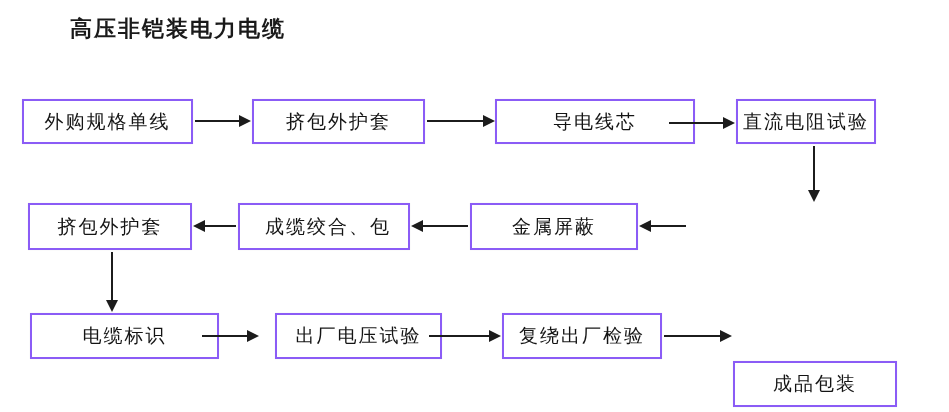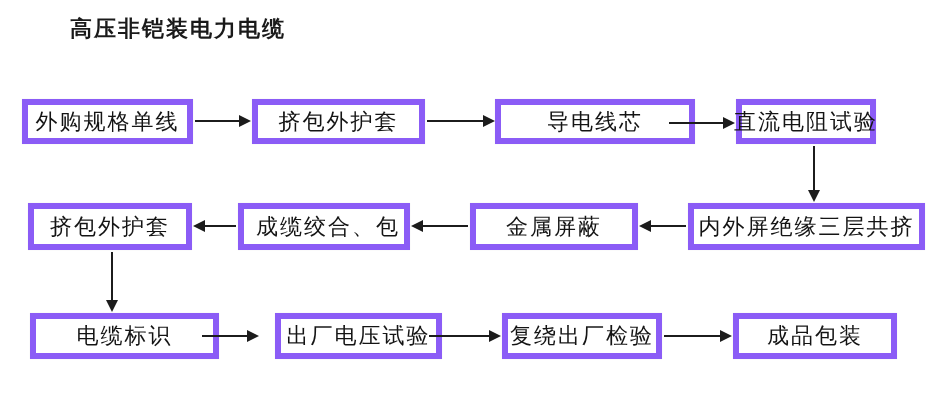--- a/index.html
+++ b/index.html
@@ -21,26 +21,26 @@
     top: 14px;
     font-size: 22px;
     font-weight: bold;
     color: #1a1a1a;
     letter-spacing: 2px;
     white-space: nowrap;
   }
   .box {
     position: absolute;
     box-sizing: border-box;
-    border: 6px solid #8b5cf6;
+    border: 2px solid #8b5cf6;
     background: #ffffff;
     display: flex;
     align-items: center;
     justify-content: center;
-    font-size: 22px;
+    font-size: 19px;
     color: #141414;
     letter-spacing: 2px;
     white-space: nowrap;
     box-shadow: 0 0 0.5px #555;
   }
   
   .r1 { top: 99px;  height: 45px; }
   .b-purchase   { left: 22px;  width: 171px; }
   .b-incoming   { left: 252px; width: 173px; }
   .b-conductor  { left: 495px; width: 200px; }
@@ -49,21 +49,21 @@
   .r2 { top: 203px; height: 47px; }
   .b-sheath     { left: 28px;  width: 164px; }
   .b-cabling    { left: 238px; width: 172px; padding-left: 8px; }
   .b-shield     { left: 470px; width: 168px; }
   .b-coextrude  { left: 688px; width: 237px; }
   
   .r3 { top: 313px; height: 46px; }
   .b-marking    { left: 30px;  width: 189px; }
   .b-voltage    { left: 260px; width: 167px; margin-left: 15px; }
   .b-rewind     { left: 502px; width: 160px; }
-  .b-packaging  { left: 733px; width: 164px; }
+  .b-packaging  { left: 733px; width: 164px; margin-top: 48px; }
 
   .arrow-layer {
     position: absolute;
     left: 0;
     top: 0;
     width: 949px;
     height: 412px;
     pointer-events: none;
   }
   .arrow-layer line { stroke: #1c1c1c; stroke-width: 2; }
@@ -77,21 +77,20 @@
   <div class="diagram-title">高压非铠装电力电缆</div>
 
   <div class="box r1 b-purchase">外购规格单线</div>
   <div class="box r1 b-incoming">挤包外护套</div>
   <div class="box r1 b-conductor">导电线芯</div>
   <div class="box r1 b-dctest">直流电阻试验</div>
 
   <div class="box r2 b-sheath">挤包外护套</div>
   <div class="box r2 b-cabling">成缆绞合、包</div>
   <div class="box r2 b-shield">金属屏蔽</div>
-  <div class="box r2 b-coextrude">内外屏绝缘三层共挤</div>
 
   <div class="box r3 b-marking">电缆标识</div>
   <div class="box r3 b-voltage">出厂电压试验</div>
   <div class="box r3 b-rewind">复绕出厂检验</div>
   <div class="box r3 b-packaging">成品包装</div>
 
   <svg class="arrow-layer" viewBox="0 0 949 412" xmlns="http://www.w3.org/2000/svg">
 
     <g>
       <line x1="195" y1="121" x2="240" y2="121"></line>

